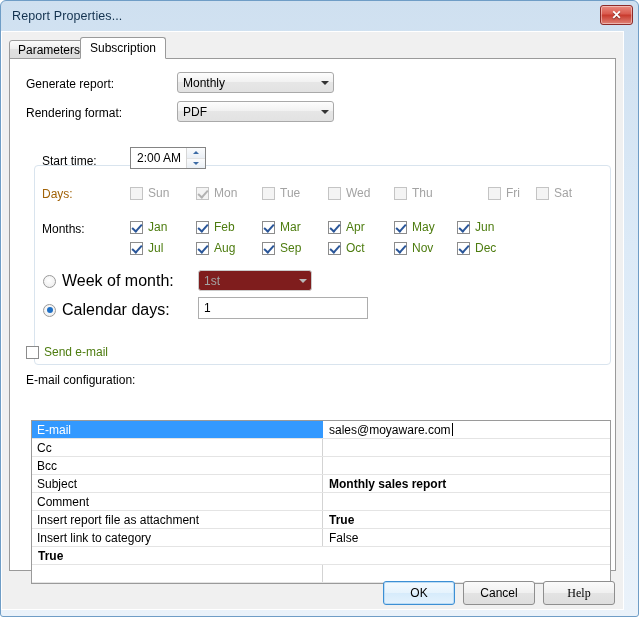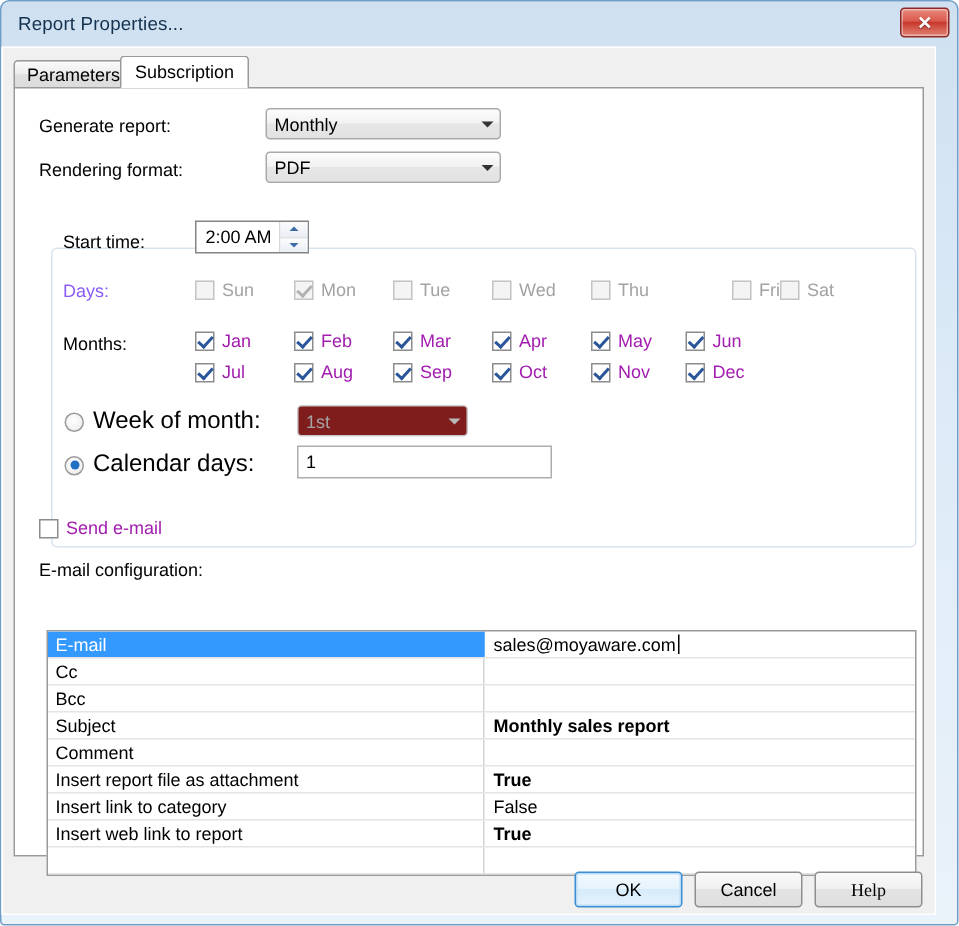--- a/index.html
+++ b/index.html
@@ -130,21 +130,21 @@
     border: 1px solid #9a9a9a;
   }
 
   
   .lbl {
     position: absolute;
     font-size: 12px;
     color: #000;
     white-space: nowrap;
   }
-  .lbl.disabled { color: #8b5cf6; }
+  .lbl.disabled { color: #a16207; }
 
   
   .combo {
     position: absolute;
     box-sizing: border-box;
     height: 21px;
     background: linear-gradient(to bottom, #fdfdfd 0%, #f1f1f1 48%, #e6e6e6 50%, #e2e2e2 100%);
     border: 1px solid #a9a9a9;
     border-radius: 3px;
     display: flex;
@@ -263,21 +263,21 @@
     width: 4px;
     height: 8px;
     border: solid #2a5699;
     border-width: 0 2px 2px 0;
     transform: rotate(42deg);
   }
   .cbwrap.disabled .cbbox.checked::after { border-color: #b2b2b2; }
   .cblabel {
     margin-left: 5px;
     font-size: 12px;
-    color: #a21caf;
+    color: #4d7c0f;
   }
   .cbwrap.disabled .cblabel { color: #a3a3a3; }
 
   
   .rdwrap {
     position: absolute;
     display: flex;
     align-items: center;
     cursor: pointer;
     white-space: nowrap;
@@ -470,21 +470,21 @@
       <span class="cblabel">Wed</span>
     </div>
     <div class="cbwrap disabled" style="left:392px; top:154px;">
       <span class="cbbox"></span>
       <span class="cblabel">Thu</span>
     </div>
     <div class="cbwrap disabled" style="left:455px; top:154px;padding-left:31px;">
       <span class="cbbox"></span>
       <span class="cblabel">Fri</span>
     </div>
-    <div class="cbwrap disabled" style="left:518px; top:154px;">
+    <div class="cbwrap disabled" style="left:518px; top:154px;padding-left:16px;">
       <span class="cbbox"></span>
       <span class="cblabel">Sat</span>
     </div>
 
     <div class="lbl" style="left:40px; top:190px;">Months:</div>
     <div class="cbwrap" style="left:128px; top:188px;">
       <span class="cbbox checked"></span>
       <span class="cblabel">Jan</span>
     </div>
     <div class="cbwrap" style="left:194px; top:188px;">
@@ -592,21 +592,20 @@
         <div class="gname">Insert report file as attachment</div>
         <div class="gval bold">True</div>
       </div>
 
       <div class="grow">
         <div class="gname">Insert link to category</div>
         <div class="gval">False</div>
       </div>
 
       <div class="grow">
-        <div class="gname">Insert web link to report</div>
         <div class="gval bold">True</div>
       </div>
 
       <div class="grow">
         <div class="gname"></div>
         <div class="gval"></div>
       </div>
 
       <div class="grow">
         <div class="gname"></div>

